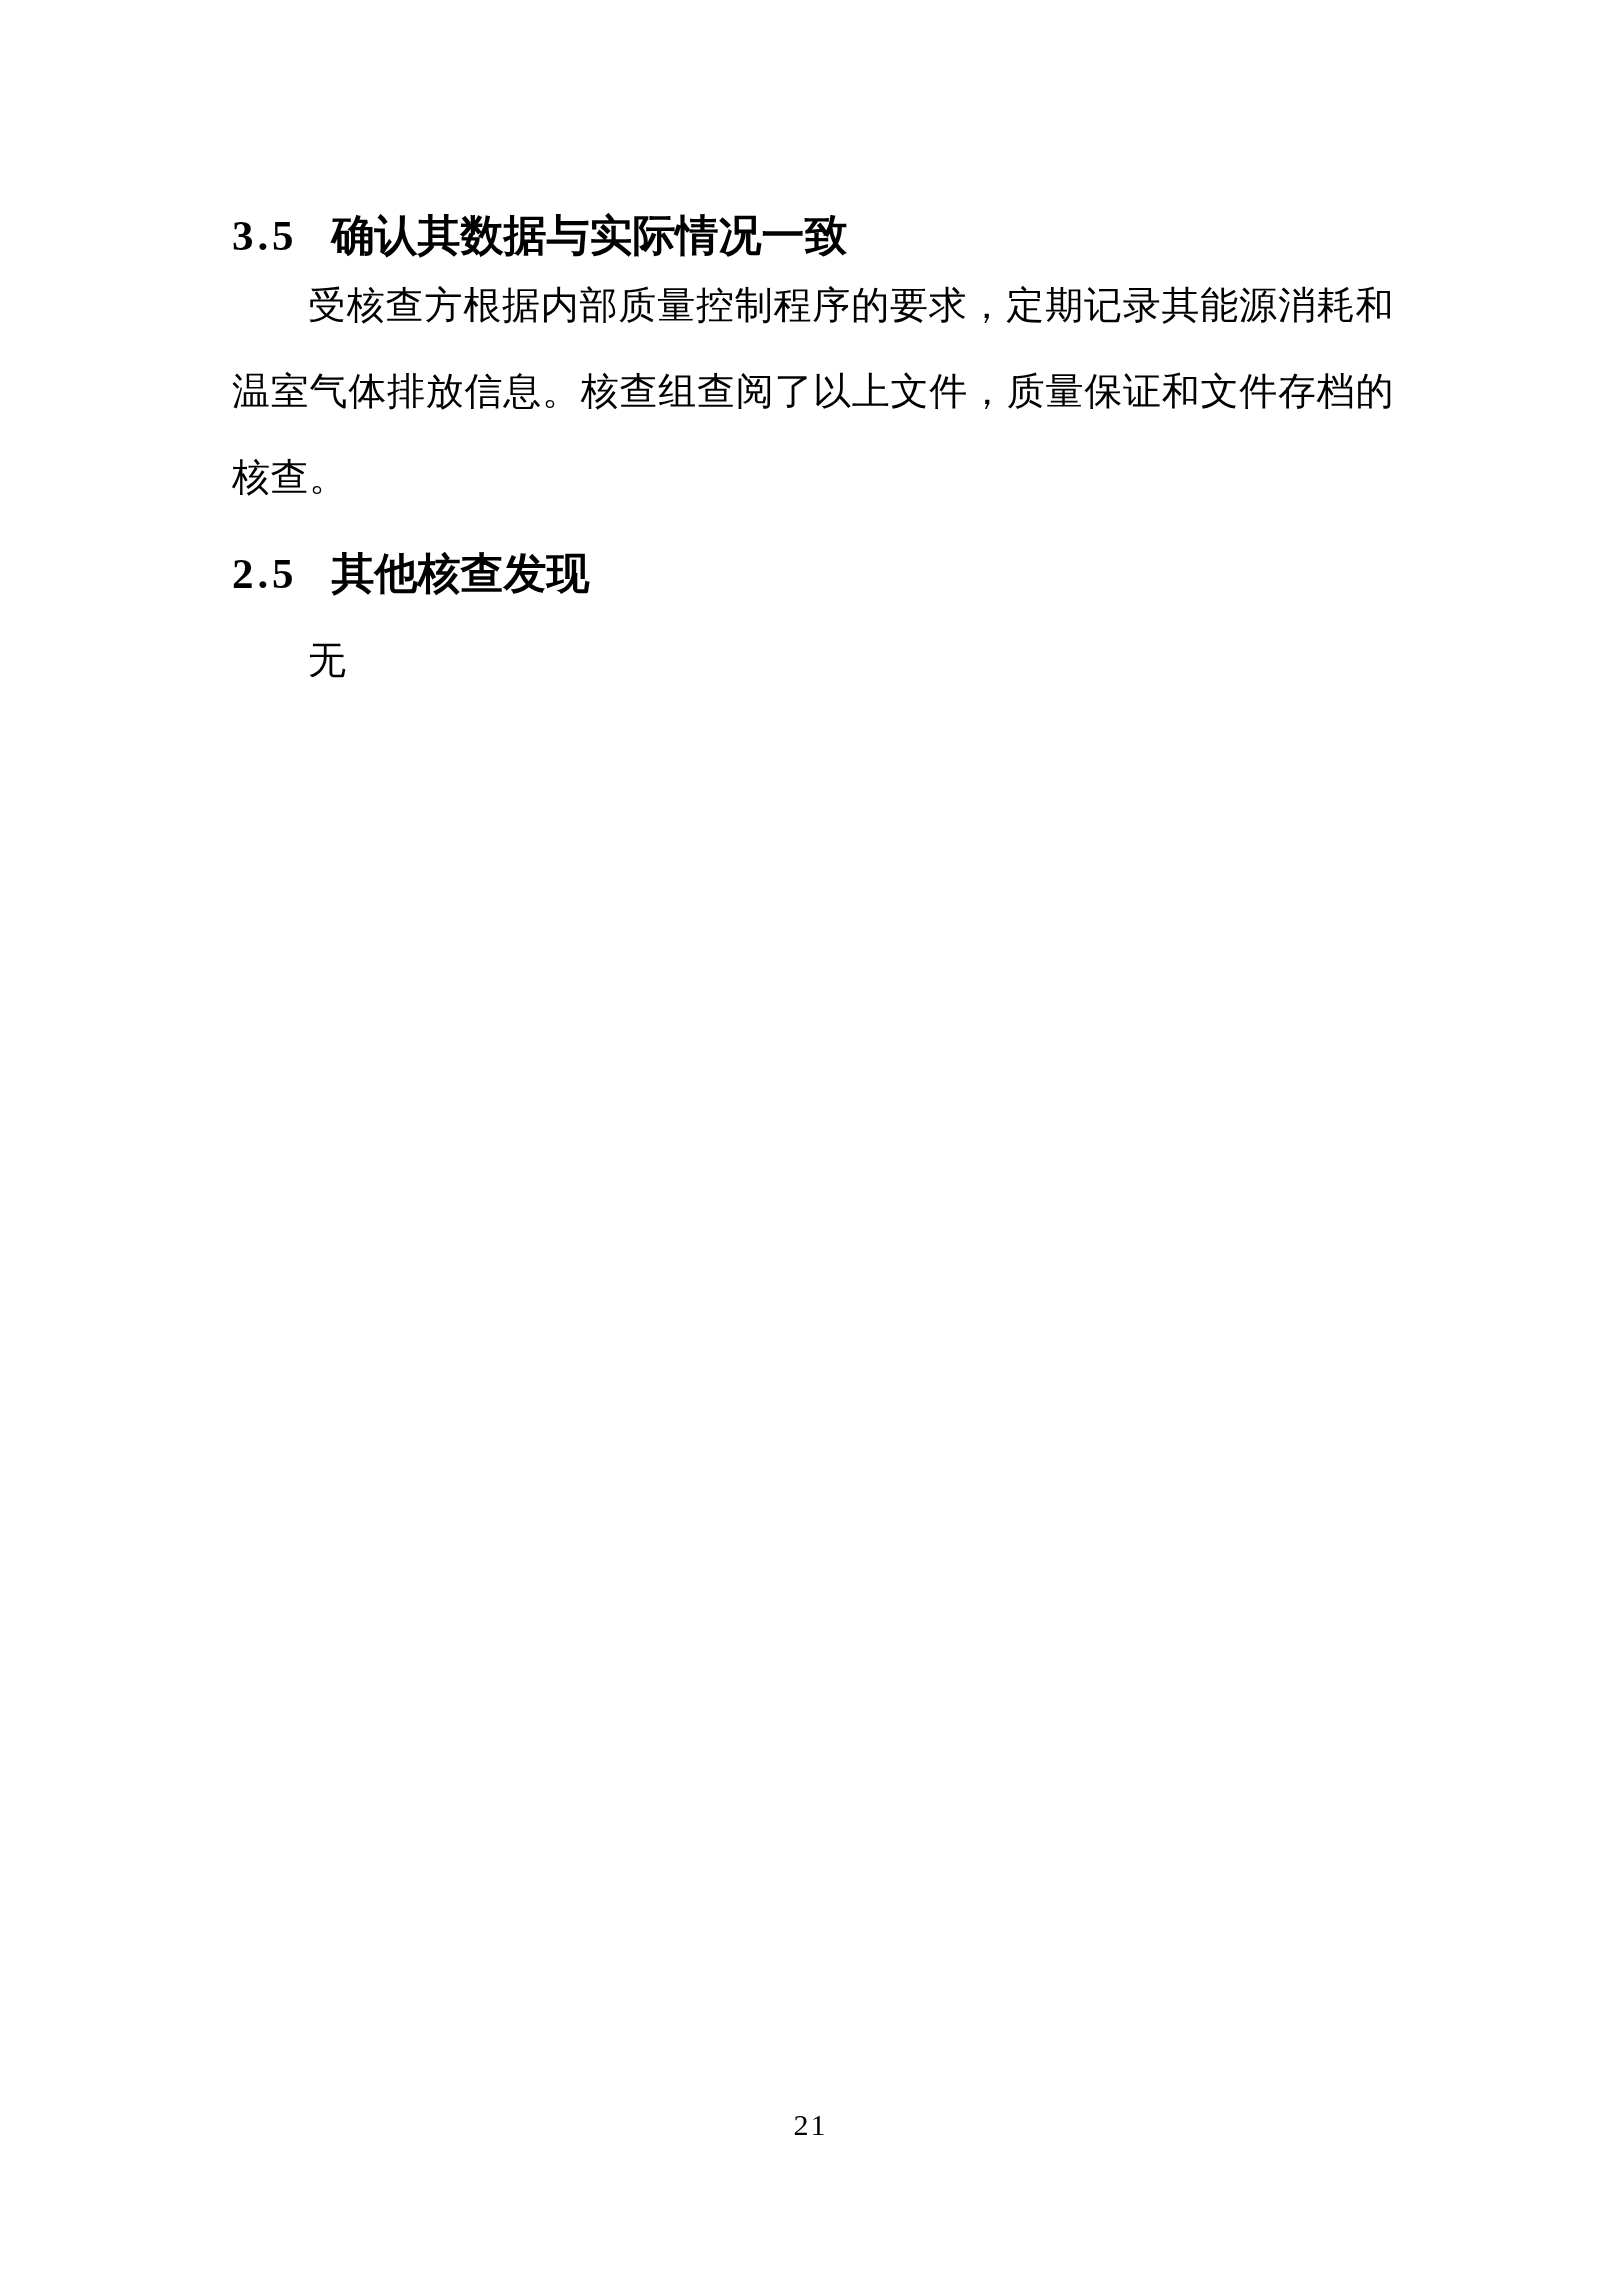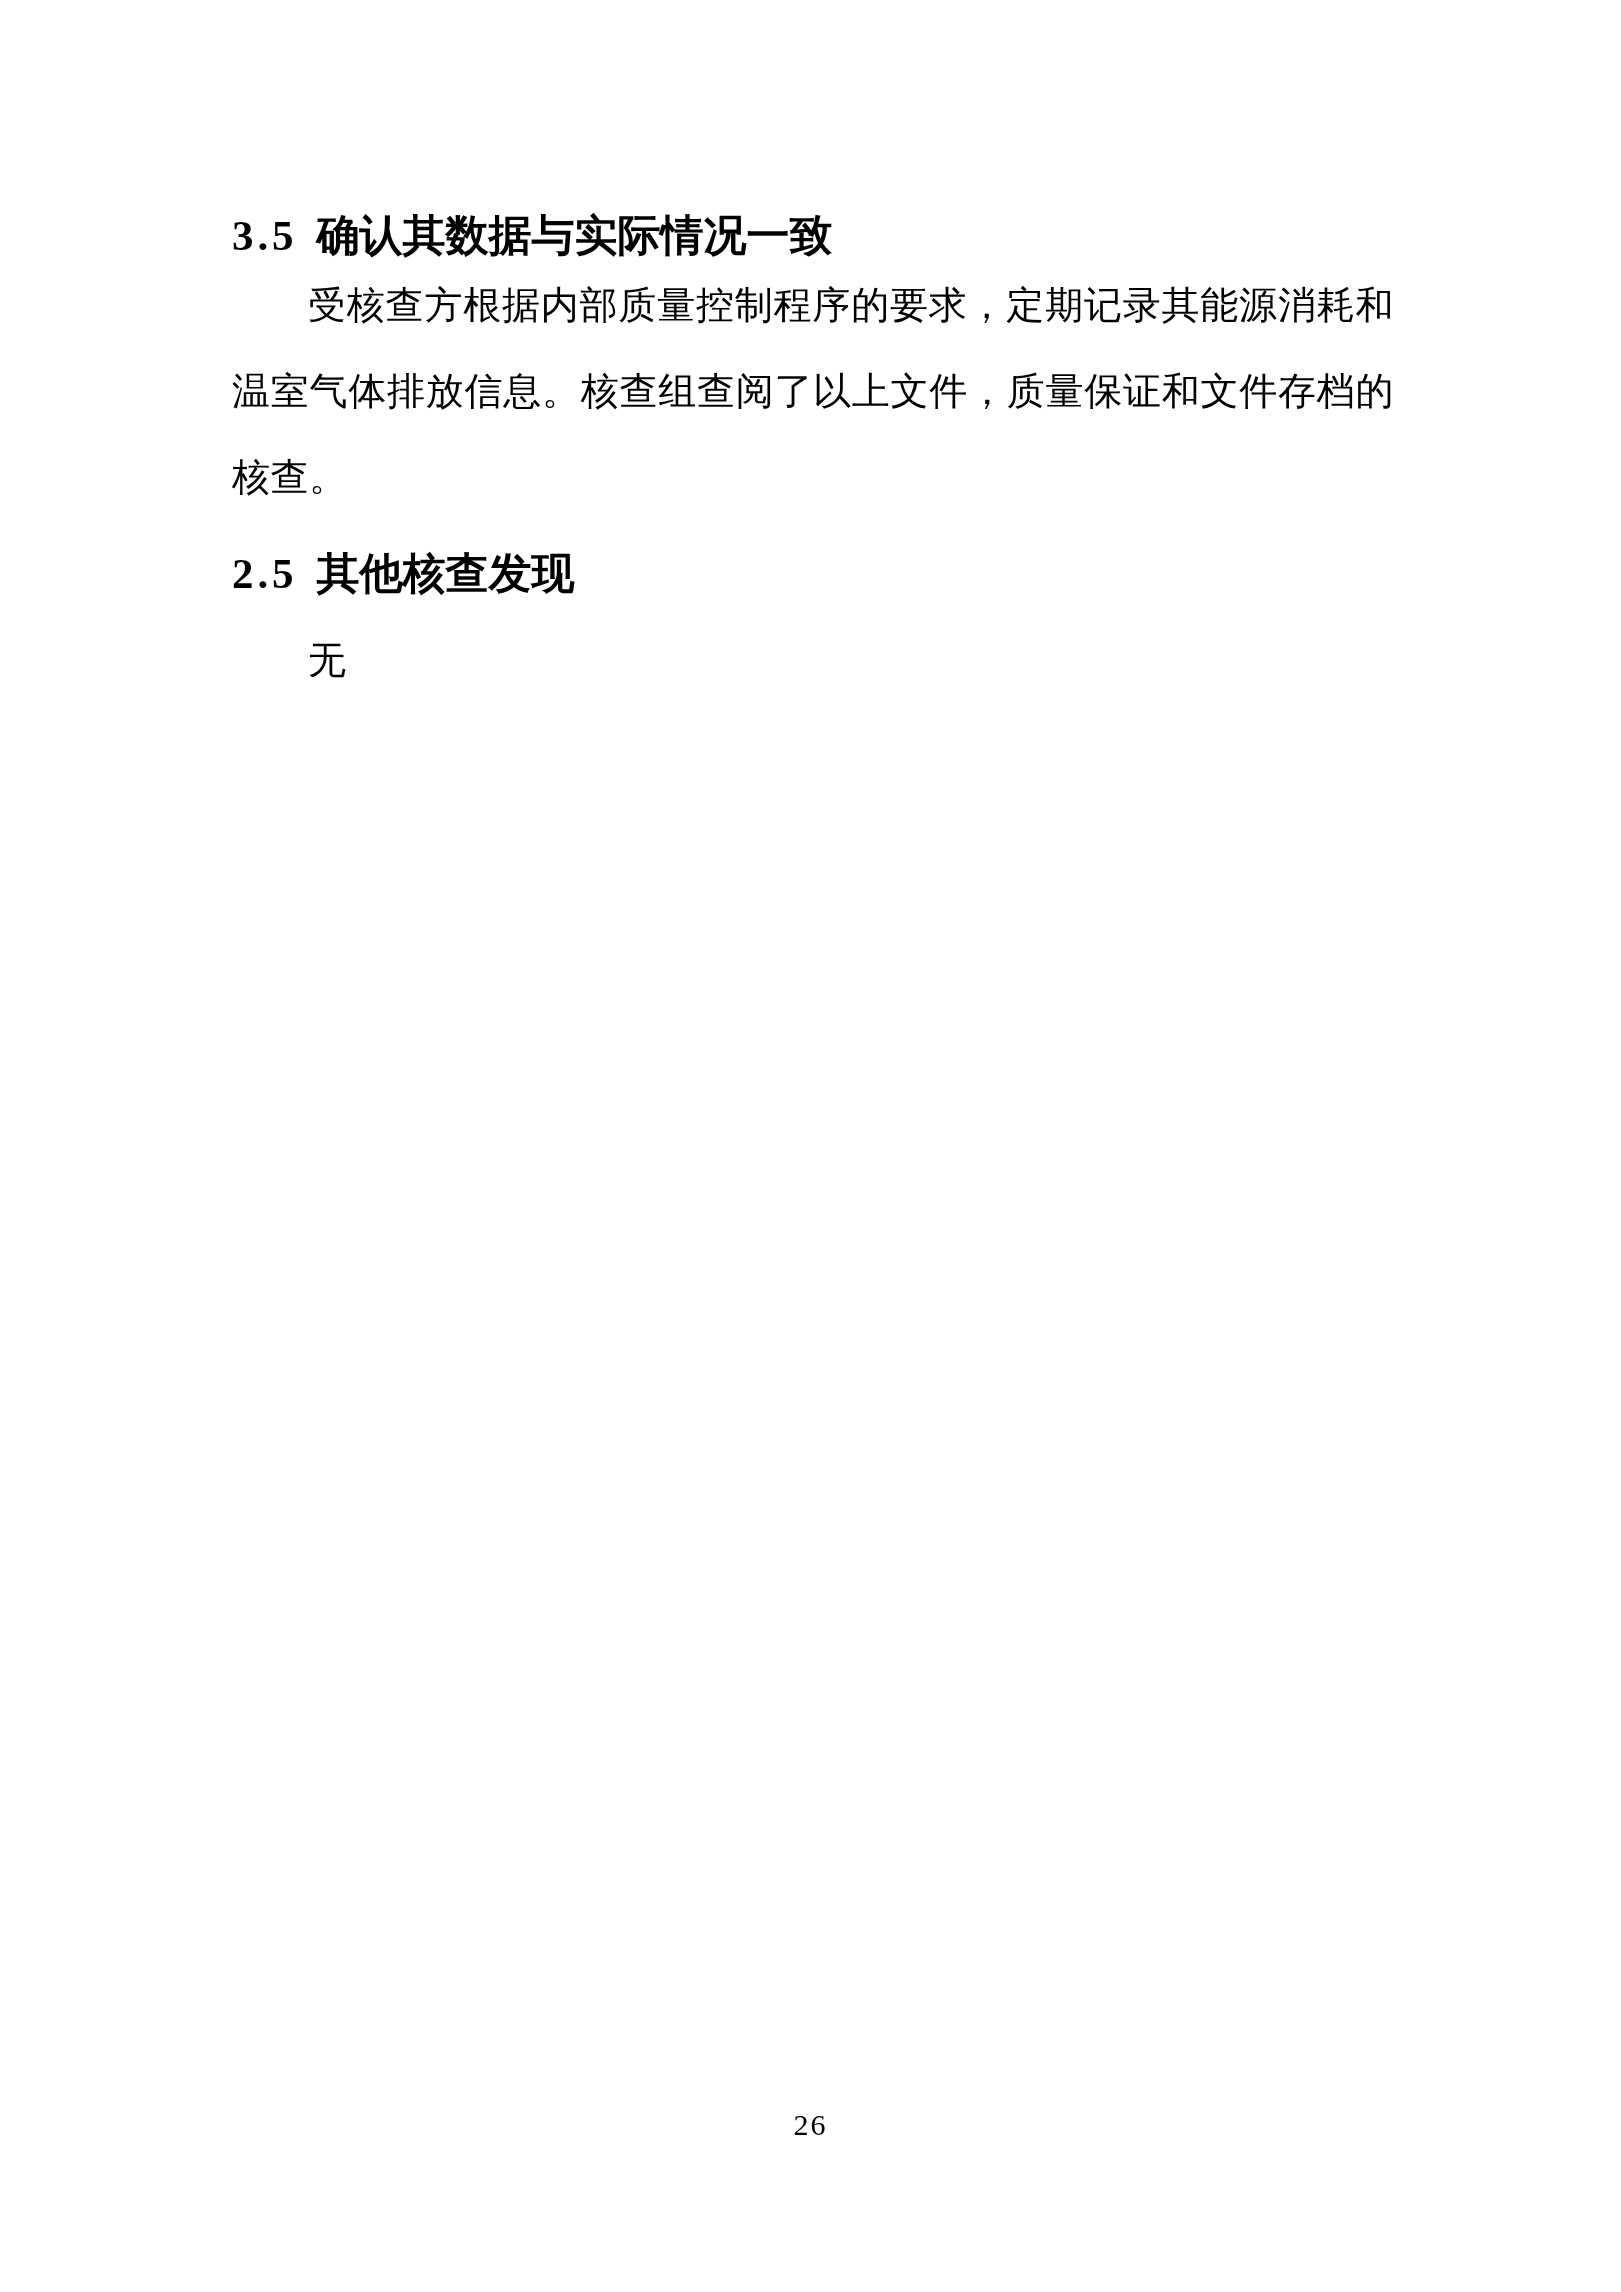--- a/index.html
+++ b/index.html
@@ -26,21 +26,21 @@
     font-size: 43px;
     line-height: 52px;
     white-space: nowrap;
     font-family: "Liberation Sans", "DejaVu Sans", sans-serif;
   }
   .heading-35 { margin-top: 209px; }
   .heading-36 { margin-top: 26.5px; }
   .heading .hnum {
     font-family: "Liberation Serif", "DejaVu Serif", serif;
     font-weight: bold;
-    margin-right: 19px;
+    margin-right: 34px;
     letter-spacing: 3.9px;
   }
   .para {
     margin: 0;
     font-family: "Liberation Serif", "DejaVu Serif", serif;
     font-size: 38px;
     line-height: 86px;
     text-align: justify;
     text-justify: inter-character;
     text-indent: 76px;
@@ -73,15 +73,15 @@
     <p class="para">受核查方根据内部质量控制程序的要求，定期记录其能源消耗和温室气体排放信息。核查组查阅了以上文件，质量保证和文件存档的核查。</p>
 
     <h2 class="heading heading-36">
       <span class="hnum">2.5</span><span class="htext">其他核查发现</span>
     </h2>
 
     <p class="para para-last">无</p>
 
   </div>
 
-  <div class="page-number">26</div>
+  <div class="page-number">21</div>
 </div>
 
 
 </body></html>

